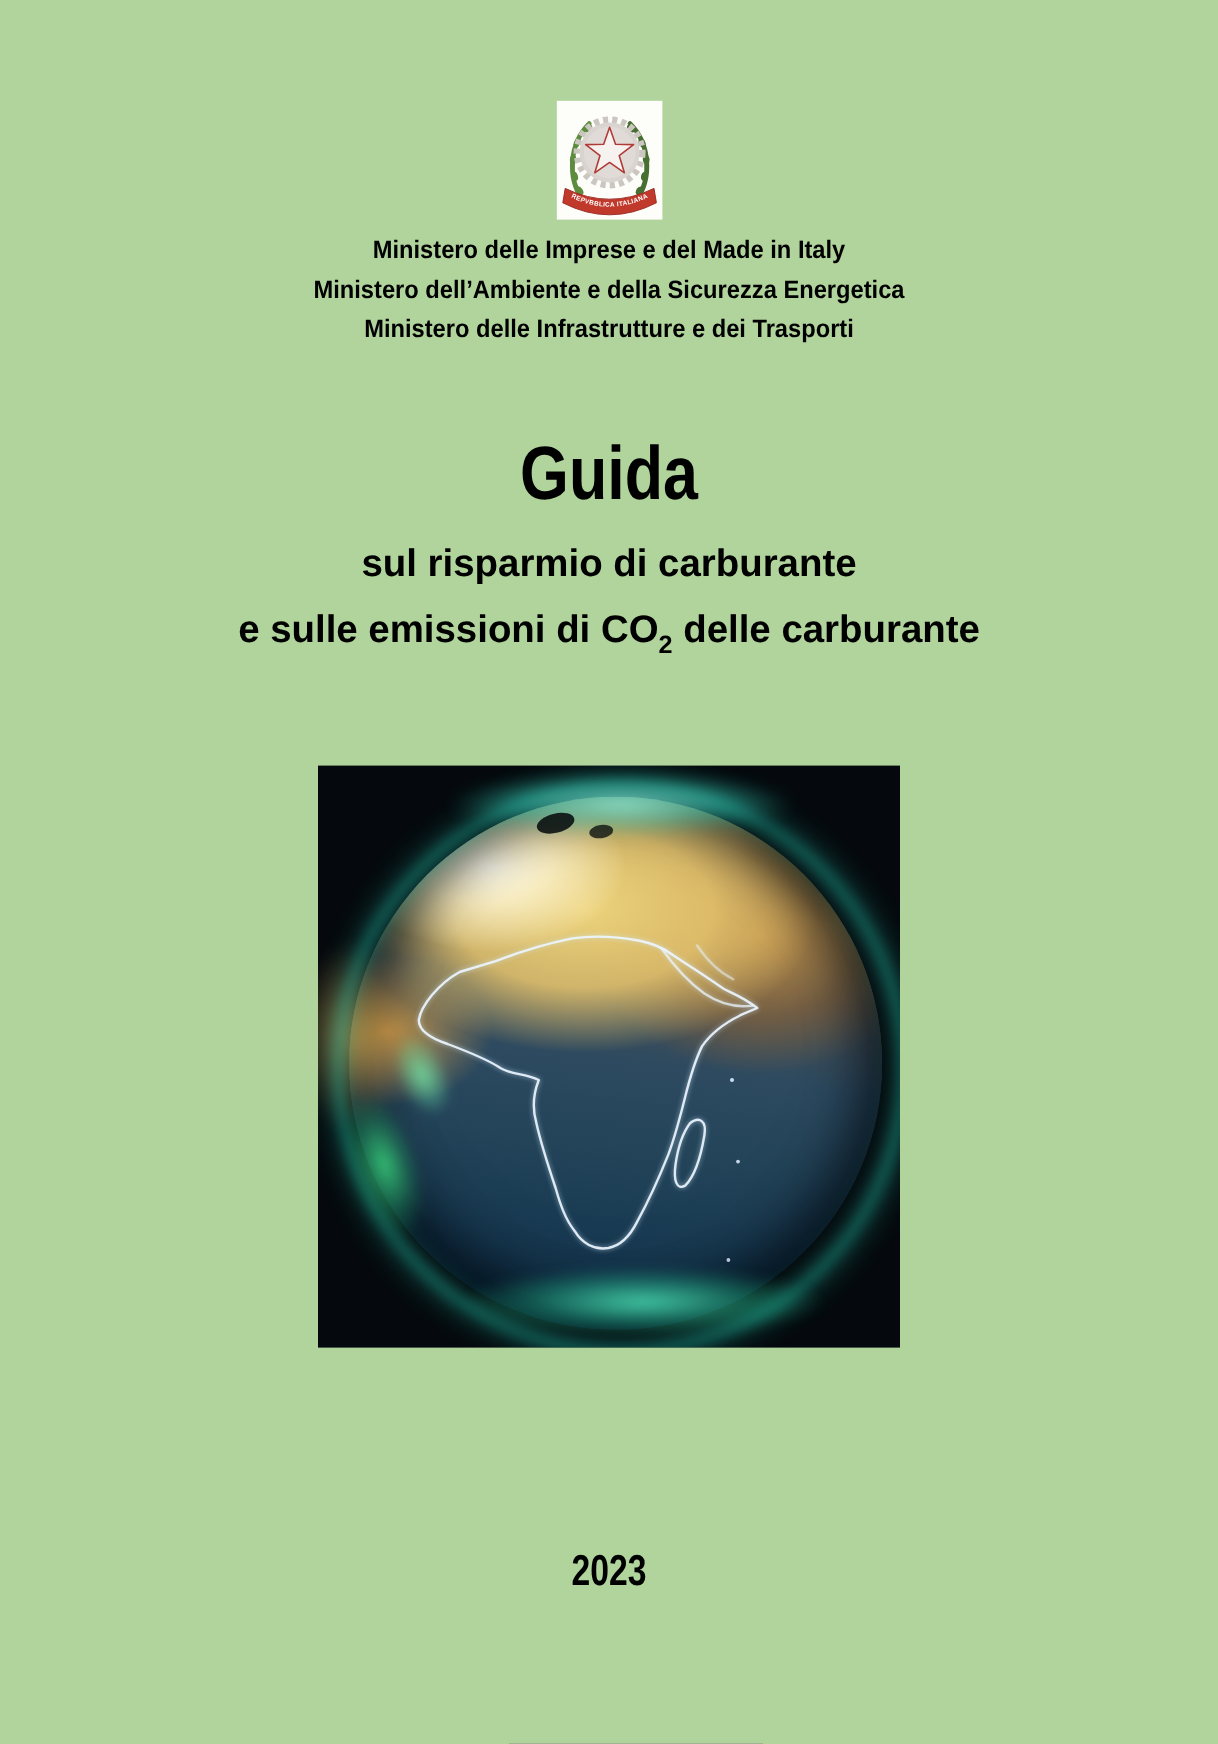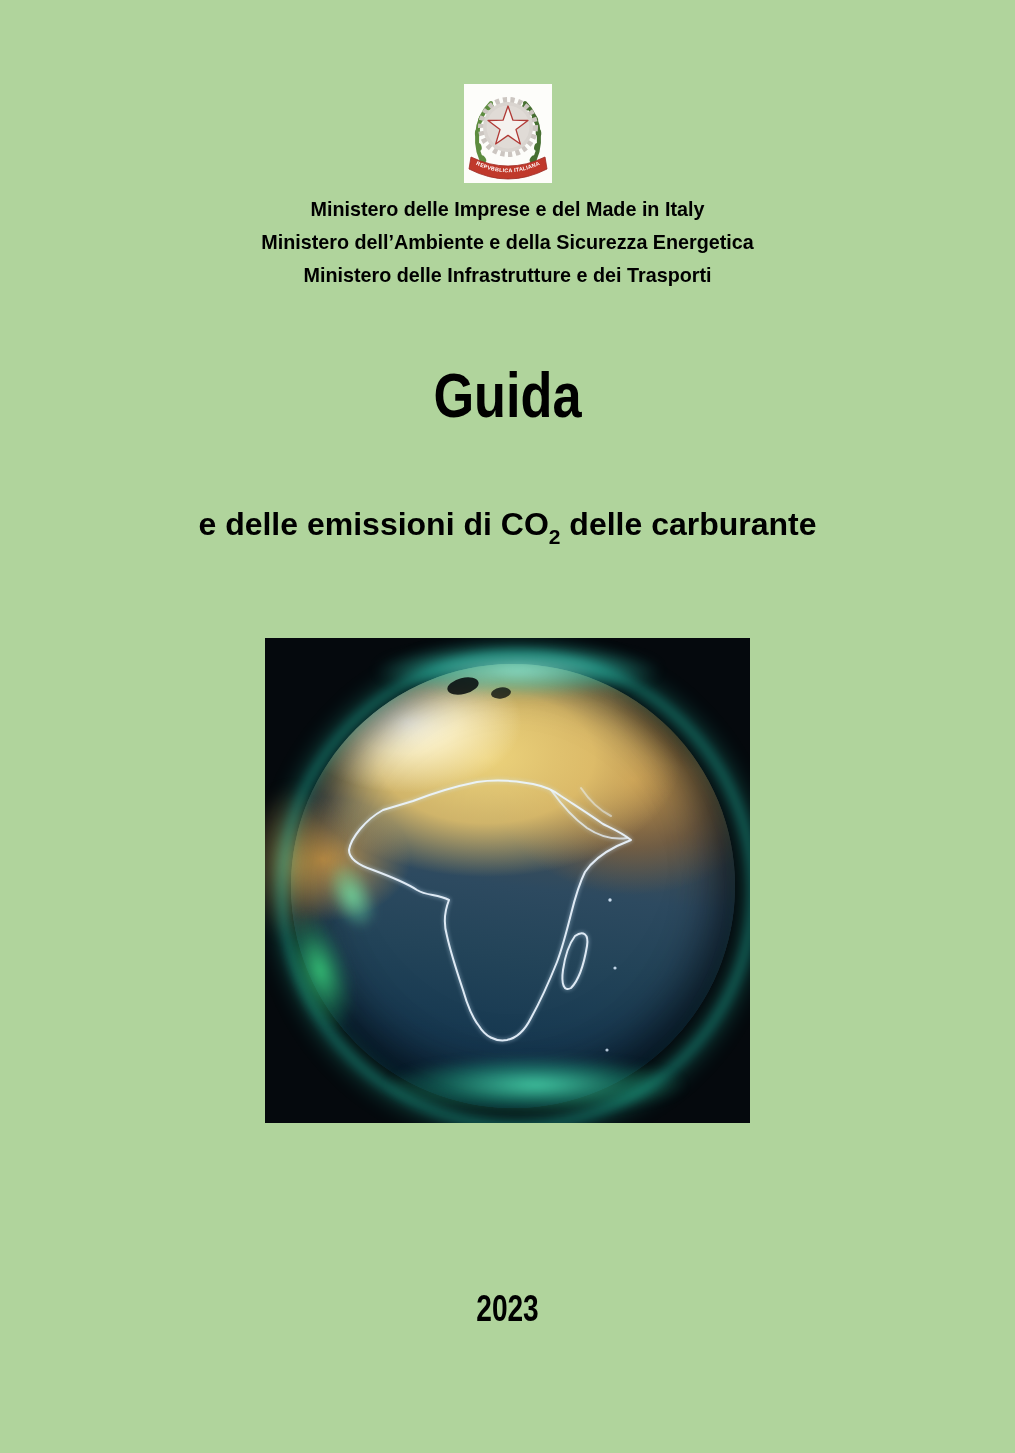--- a/index.html
+++ b/index.html
@@ -136,21 +136,22 @@
     </svg>
   </div>
 
   <div class="txt ministries">
     <div>Ministero delle Imprese e del Made in Italy</div>
     <div>Ministero dell’Ambiente e della Sicurezza Energetica</div>
     <div>Ministero delle Infrastrutture e dei Trasporti</div>
   </div>
 
   <h1 class="txt main-title">Guida</h1>
-  <div class="txt subtitle-2"><span>e delle emissioni di CO</span><sub>2</sub><span> delle carburante</span></div>
+  <div class="txt subtitle-1">sul risparmio di carburante</div>
+  <div class="txt subtitle-2"><span>e sulle emissioni di CO</span><sub>2</sub><span> delle carburante</span></div>
 
   <div class="globe-frame">
     <div class="globe"></div>
     <div class="sunglow"></div>
     <div class="atmo-ring"></div>
     <div class="glow-top"></div>
     <div class="glow-bottom"></div>
     <div class="aurora-1"></div>
     <div class="aurora-2"></div>
     <svg class="outline-svg" width="485" height="485" viewBox="0 0 485 485">

